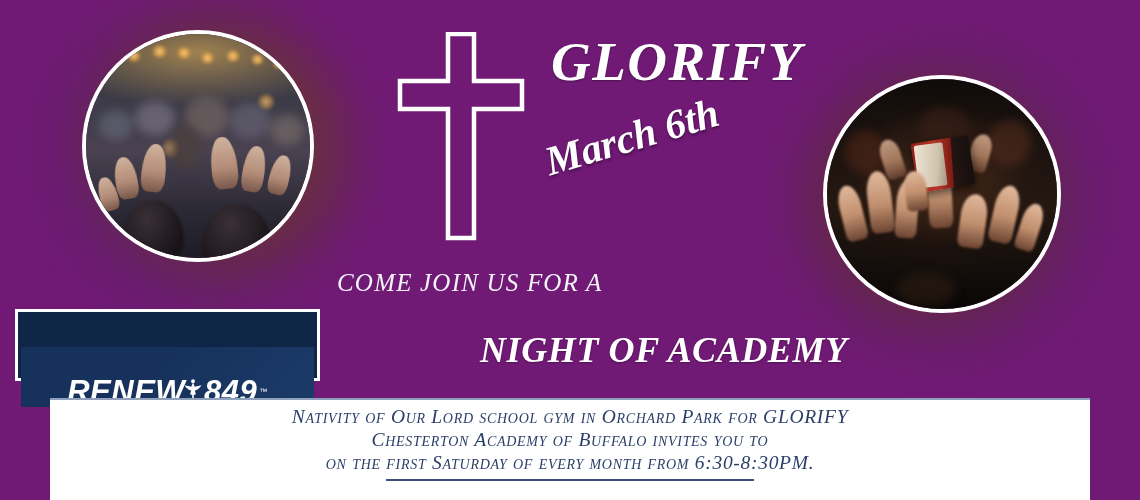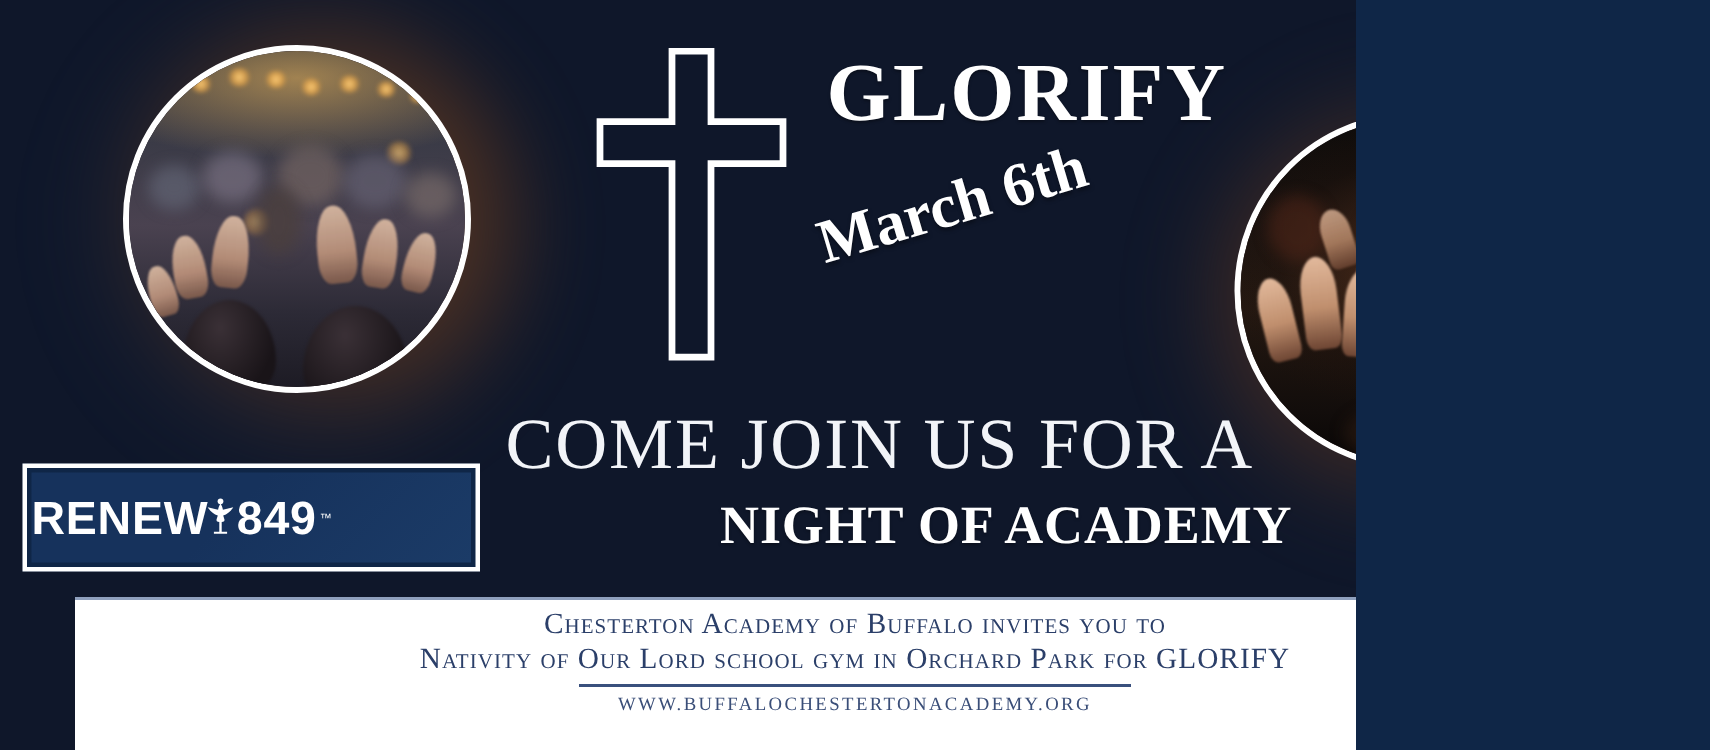--- a/index.html
+++ b/index.html
@@ -2,25 +2,26 @@
 <html><head>
 <meta charset="utf-8">
 <style>
   html, body {
     margin: 0;
     padding: 0;
     background: #0f2647;
   }
   #banner {
     position: relative;
-    width: 904px;
+    width: 1140px;
     height: 500px;
     overflow: hidden;
-    background: #0f172a;
+    background: #701a75;
     font-family: "Liberation Serif", "DejaVu Serif", serif;
+    font-style: italic;
     -webkit-font-smoothing: antialiased;
   }
 
   
   .glow {
     position: absolute;
     border-radius: 50%;
     pointer-events: none;
     filter: blur(26px);
     opacity: .85;
@@ -125,21 +126,21 @@
   .march {
     position: absolute; left: 546px; top: 138px;
     font-size: 41px; font-weight: bold; color: #ffffff;
     transform: rotate(-16.5deg);
     transform-origin: left center;
     text-shadow: 0 2px 3px rgba(0,0,0,.4);
     white-space: nowrap;
   }
   .comejoin {
     position: absolute; left: 337px; top: 269px;
-    font-size: 48px; font-weight: normal; color: #f2f4f8;
+    font-size: 25px; font-weight: normal; color: #f2f4f8;
     letter-spacing: 1.2px; white-space: nowrap;
   }
   .nightof {
     position: absolute; left: 480px; top: 329px;
     font-size: 36px; font-weight: bold; color: #ffffff;
     letter-spacing: .6px; white-space: nowrap;
     text-shadow: 0 1px 2px rgba(0,0,0,.3);
   }
 
   
@@ -147,23 +148,24 @@
     position: absolute; left: 15px; top: 309px;
     width: 305px; height: 72px;
     border: 3px solid #ffffff;
     box-sizing: border-box;
     padding: 3px;
     background: #0f2647;
   }
   .logo-inner {
     width: 100%; height: 100%;
     background: linear-gradient(135deg, #16325c 0%, #16325c 45%, #1b3b67 100%);
-    display: flex; flex-direction: column;
-    align-items: flex-start; justify-content: center;
+    display: flex; flex-direction: row;
+    align-items: flex-end; justify-content: center;
     box-sizing: border-box;
+    margin-top: 32px;
   }
   .logo-word {
     display: flex; align-items: center;
     font-family: "Liberation Sans", sans-serif;
     font-size: 31px; font-weight: bold; color: #ffffff;
     letter-spacing: .5px; line-height: 1;
     white-space: nowrap;
   }
   .logo-tm {
     font-size: 8px; font-weight: normal;
@@ -301,19 +303,19 @@
             <circle cx="15" cy="4.2" r="1.9" fill="#ffffff"></circle>
           </svg>
         </span>
         <span>849</span>
         <span class="logo-tm">™</span>
       </div>
     </div>
   </div>
 
   <div class="panel">
+    <div class="panel-line">Nativity of Our Lord school gym in Orchard Park for  GLORIFY</div>
     <div class="panel-line">Chesterton Academy of Buffalo invites you to</div>
-    <div class="panel-line">Nativity of Our Lord school gym in Orchard Park for  GLORIFY</div>
+    <div class="panel-line">on the first Saturday of every month from 6:30-8:30PM.</div>
     <div class="panel-rule"></div>
-    <div class="panel-url">WWW.BUFFALOCHESTERTONACADEMY.ORG</div>
   </div>
 
 </div>
 
 </body></html>

